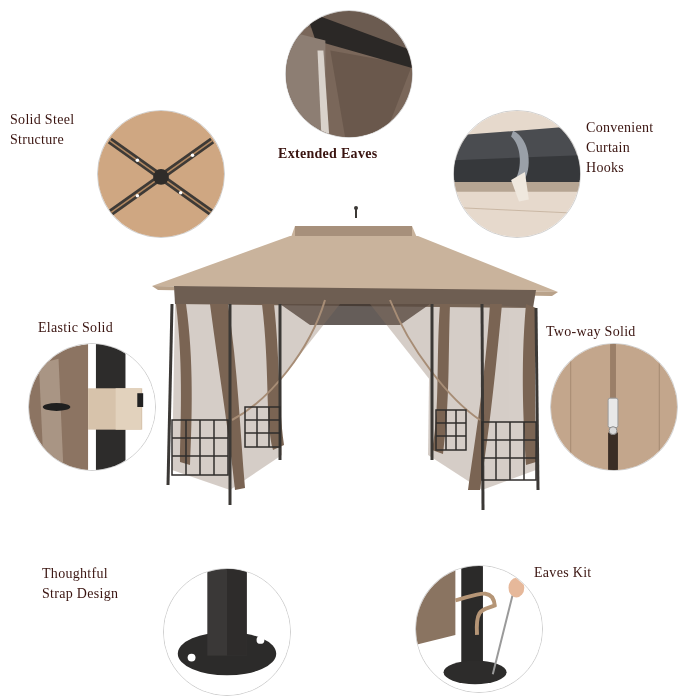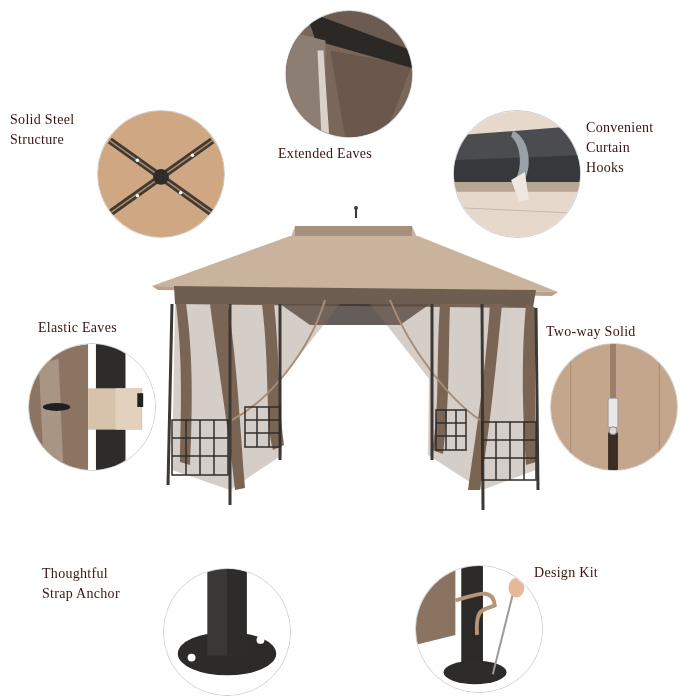--- a/index.html
+++ b/index.html
@@ -8,29 +8,29 @@
   .circle{position:absolute;border-radius:50%;overflow:hidden;border:1.5px solid #cfcfcf;box-sizing:border-box;}
   .circle svg{width:100%;height:100%;display:block;}
   .hero{position:absolute;left:150px;top:200px;width:410px;height:320px;}
   .hero svg{width:100%;height:100%;display:block;}
 </style>
 </head>
 <body>
 
 <div class="label" style="left:10px;top:110px;">Solid Steel
 Structure</div>
-<div class="label" style="left:278px;top:144px;">Extended Eaves</div>
+<div class="label" style="left:278px;top:144px;font-weight:bold;">Extended Eaves</div>
 <div class="label" style="left:586px;top:118px;">Convenient
 Curtain
 Hooks</div>
-<div class="label" style="left:38px;top:318px;">Elastic Eaves</div>
+<div class="label" style="left:38px;top:318px;">Elastic Solid</div>
 <div class="label" style="left:546px;top:322px;">Two-way Solid</div>
 <div class="label" style="left:42px;top:564px;">Thoughtful
-Strap Anchor</div>
-<div class="label" style="left:534px;top:563px;">Design Kit</div>
+Strap Design</div>
+<div class="label" style="left:534px;top:563px;">Eaves Kit</div>
 
 <div class="circle" style="left:97px;top:110px;width:128px;height:128px;">
   <svg viewBox="0 0 128 128">
     <rect width="128" height="128" fill="#cfa782"></rect>
     <line x1="12" y1="30" x2="116" y2="104" stroke="#3e3a36" stroke-width="7"></line>
     <line x1="116" y1="30" x2="12" y2="104" stroke="#3e3a36" stroke-width="7"></line>
     <line x1="12" y1="30" x2="116" y2="104" stroke="#b48a62" stroke-width="1.5"></line>
     <line x1="116" y1="30" x2="12" y2="104" stroke="#b48a62" stroke-width="1.5"></line>
     <circle cx="64" cy="67" r="8" fill="#2f2c29"></circle>
     <circle cx="40" cy="50" r="1.8" fill="#fff"></circle>

